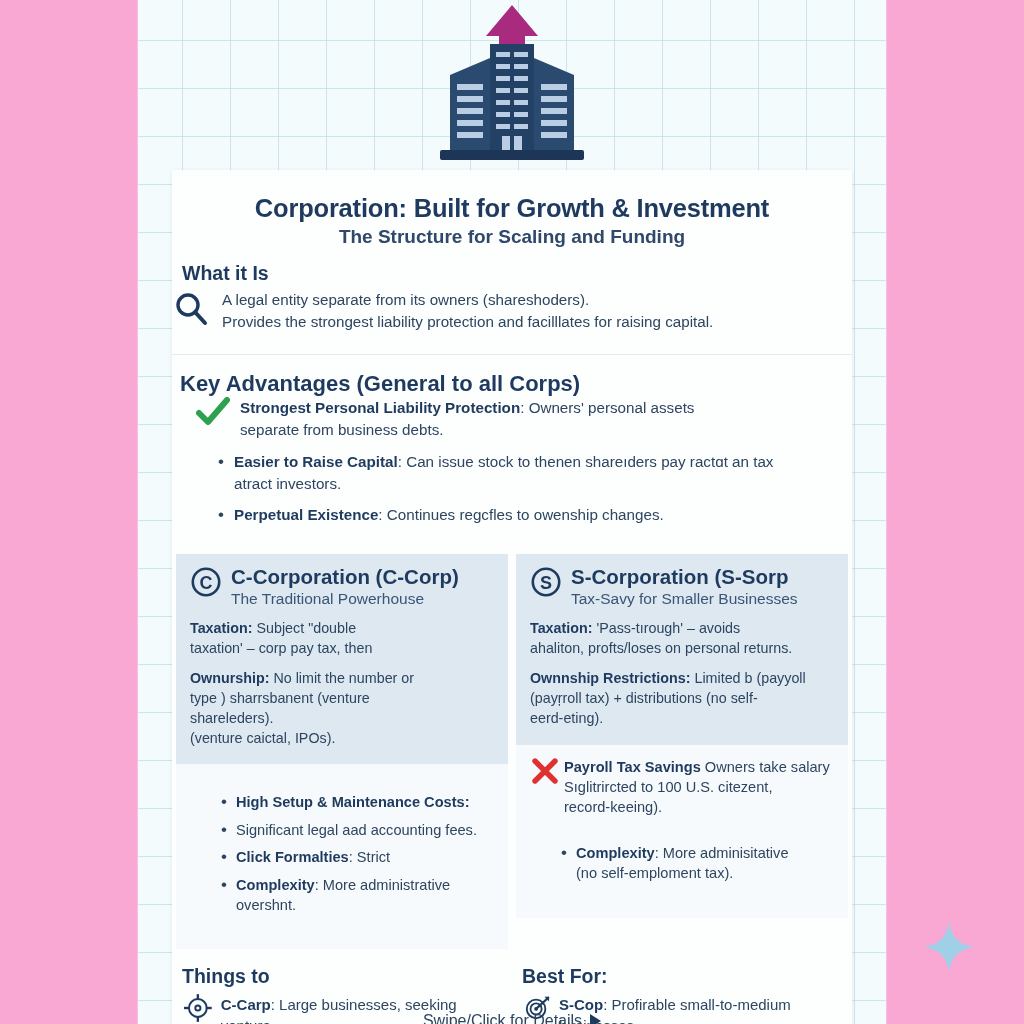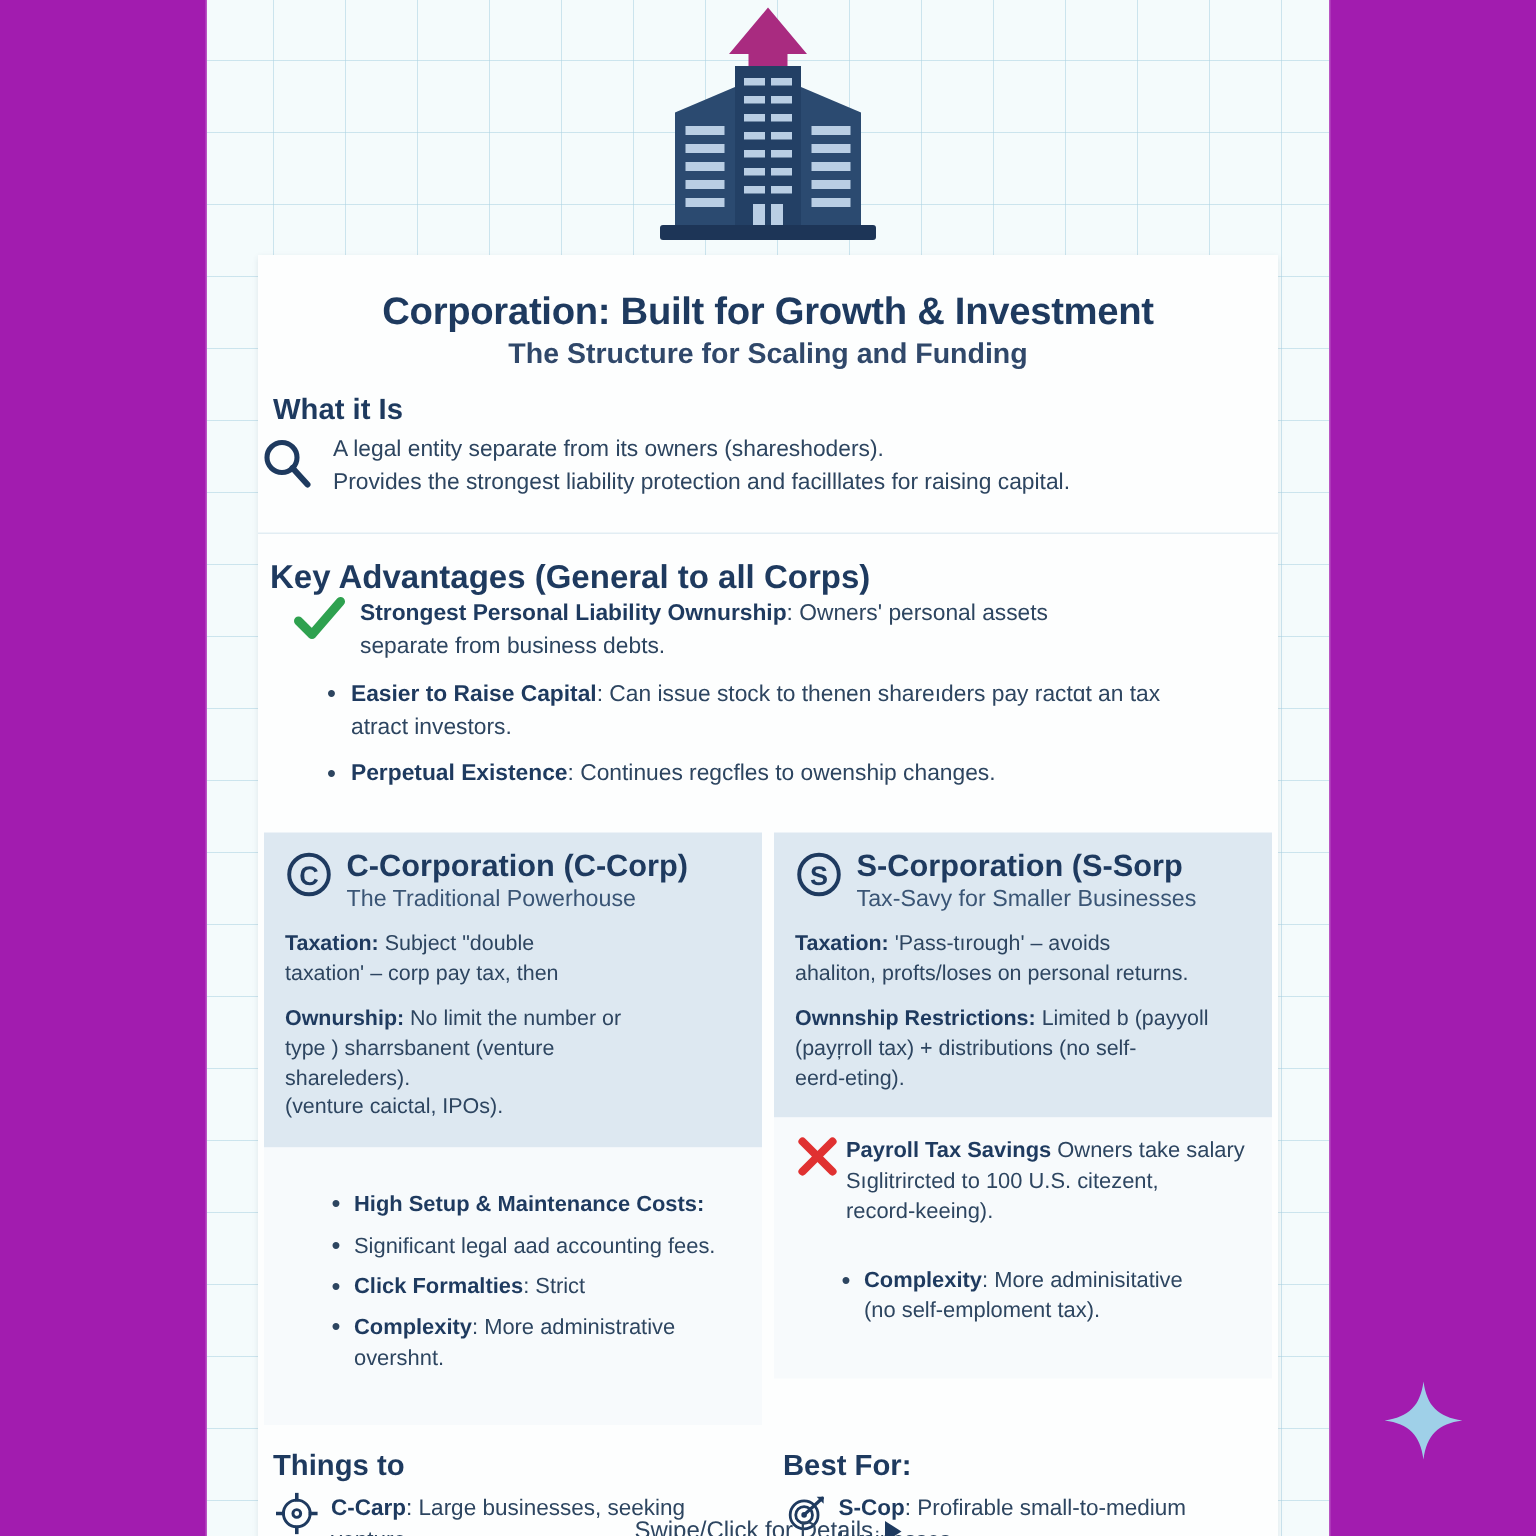--- a/index.html
+++ b/index.html
@@ -12,21 +12,21 @@
   body {
     font-family: "Liberation Sans", sans-serif;
     background: #5ba5d2;
     position: relative;
   }
 
   
   #page {
     position: absolute;
     inset: 0;
-    background: #a21caf;
+    background: #f9a8d4;
   }
   .sparkle {
     position: absolute;
     right: 48px;
     bottom: 50px;
     width: 54px;
     height: 54px;
     pointer-events: none;
   }
 
@@ -365,21 +365,21 @@
         <div class="adv-head">Key Advantages (General to all Corps)</div>
 
         <div class="adv-first">
           <span class="glyph">
             <svg width="34" height="30" viewBox="0 0 34 30">
               <path d="M3 16 L12 25 L31 3" fill="none" stroke="#2ea14f" stroke-width="6" stroke-linecap="round" stroke-linejoin="round"></path>
             </svg>
           </span>
           <div class="lines">
             <div>
-              <span class="b">Strongest Personal Liability Ownurship</span><span>: Owners' personal assets</span>
+              <span class="b">Strongest Personal Liability Protection</span><span>: Owners' personal assets</span>
             </div>
             <div>separate from business debts.</div>
           </div>
         </div>
 
         <ul class="adv-bullets">
           <li>
             <span class="b">Easier to Raise Capital</span><span>: Can issue stock to thenen shareıders pay ractɑt an tax</span>
             <div>atract investors.</div>
           </li>

